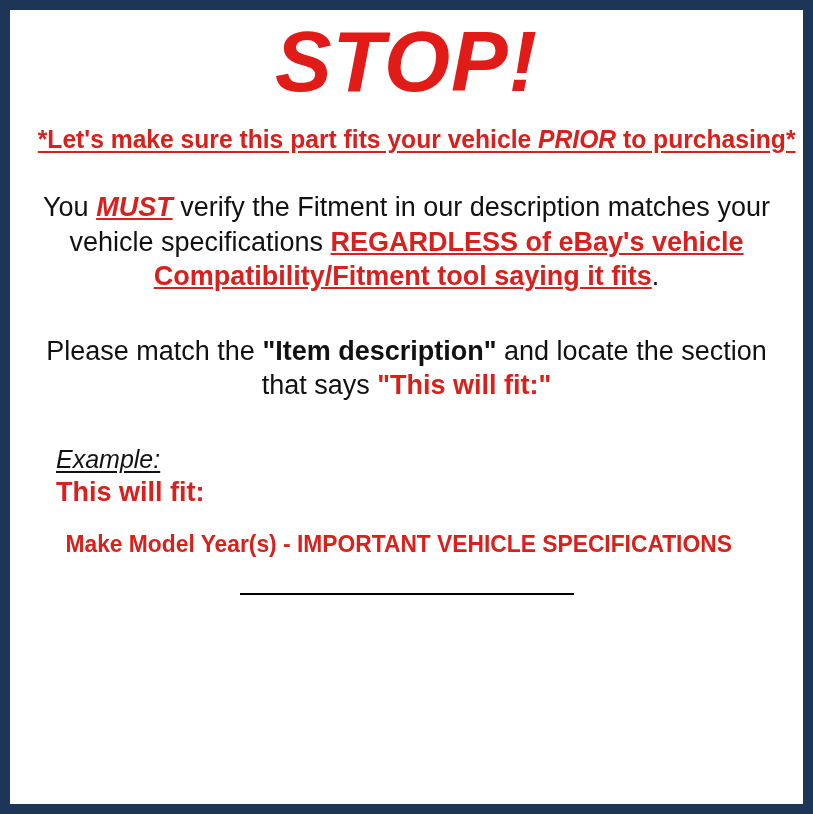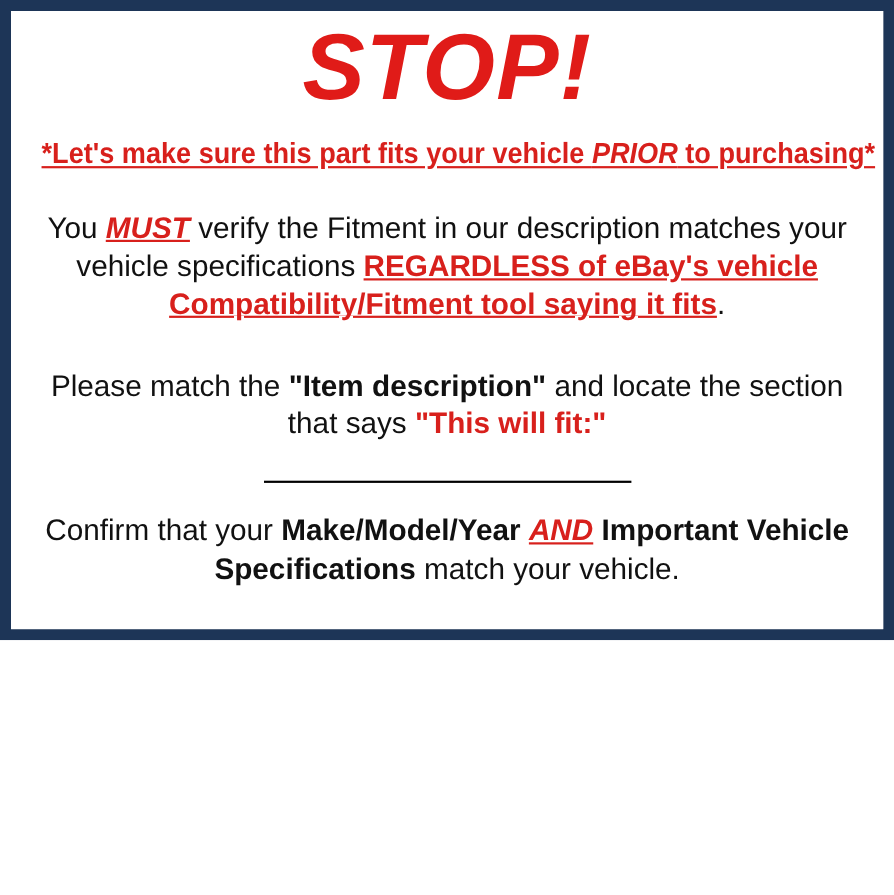--- a/index.html
+++ b/index.html
@@ -7,21 +7,21 @@
     margin: 0;
     padding: 0;
     background: #ffffff;
   }
   body {
     font-family: "Liberation Sans", sans-serif;
   }
   .notice-card {
     position: relative;
     width: 813px;
-    height: 582px;
+    height: 814px;
     box-sizing: border-box;
     background: #ffffff;
     border: 10px solid #1d3557;
     overflow: hidden;
   }
   .notice-inner {
     position: relative;
     width: 100%;
     height: 100%;
     background: #ffffff;
@@ -156,24 +156,28 @@
     </p>
 
     <p class="para para-must">
       <span>You </span><span class="r-bold-ital-ul">MUST</span><span> verify the Fitment in our description matches your vehicle specifications </span><span class="r-bold-ul">REGARDLESS of eBay's vehicle Compatibility/Fitment tool saying it fits</span><span>.</span>
     </p>
 
     <p class="para para-view">
       <span>Please match the </span><span class="k-bold">"Item description"</span><span> and locate the section that says </span><span class="r-bold">"This will fit:"</span>
     </p>
 
+    <div class="example-block">
+      <div>
+        <span class="example-label">Example:</span>
+      </div>
+      <p class="example-fit">This will fit:</p>
+      <p class="example-spec">Make Model Year(s) - IMPORTANT VEHICLE SPECIFICATIONS</p>
+    </div>
 
     <div class="divider-wrap">
       <span class="divider-rule"></span>
     </div>
 
-    <p class="para para-confirm">
-      <span>Confirm that your </span><span class="k-bold">Make/Model/Year</span><span> </span><span class="r-bold-ital-ul">AND</span><span> </span><span class="k-bold">Important Vehicle Specifications</span><span> match your vehicle.</span>
-    </p>
 
 
   </div>
 </div>
 
 </body></html>

